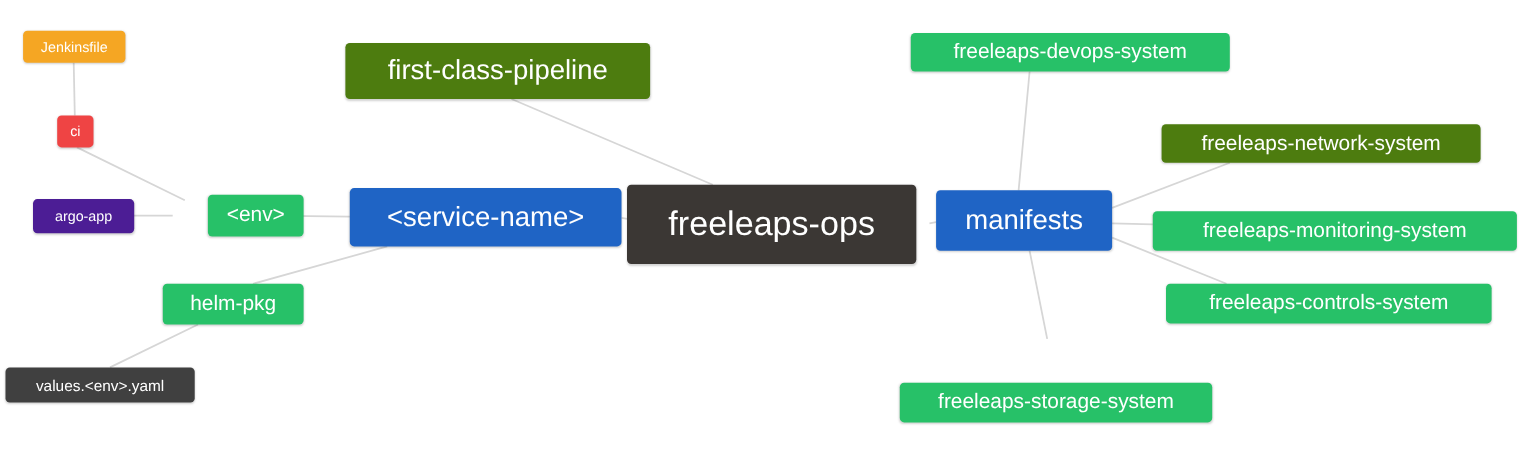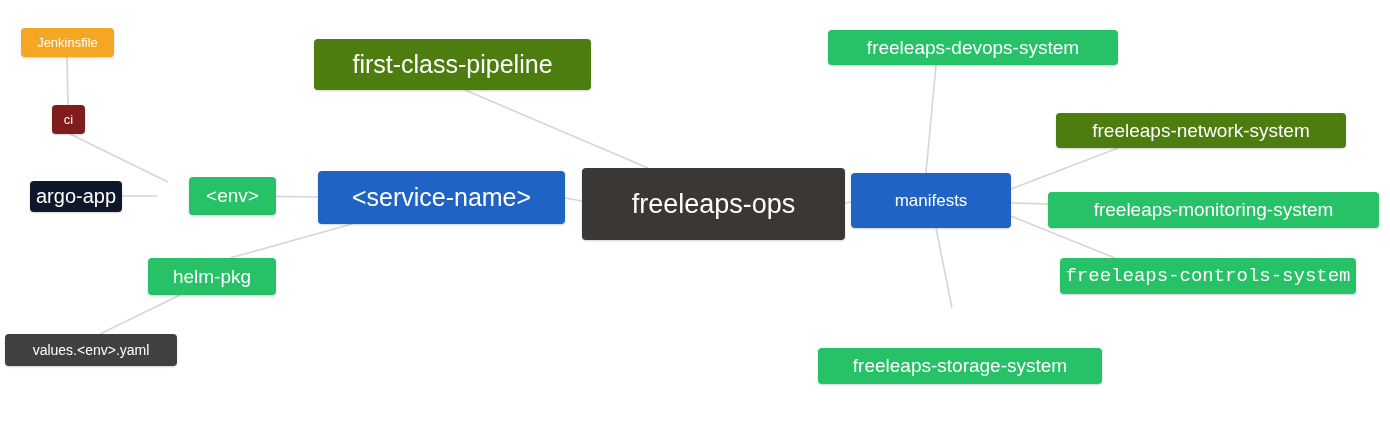--- a/index.html
+++ b/index.html
@@ -57,41 +57,41 @@
     <line x1="845" y1="203" x2="851" y2="202"></line>
     <line x1="926" y1="173" x2="936" y2="65"></line>
     <line x1="1011" y1="189" x2="1118" y2="148"></line>
     <line x1="1011" y1="203" x2="1048" y2="204"></line>
     <line x1="1011" y1="216" x2="1115" y2="258"></line>
     <line x1="936" y1="228" x2="952" y2="308"></line>
   </svg>
 
   <div class="node" style="left: 21px; top: 28px; width: 93px; height: 29px; font-size: 13px; background: rgb(245, 166, 35);">Jenkinsfile</div>
 
-  <div class="node" style="left: 52px; top: 105px; width: 33px; height: 29px; font-size: 13px; background: #7f1d1d;">ci</div>
+  <div class="node" style="left: 52px; top: 105px; width: 33px; height: 29px; font-size: 13px; background: #ef4444;">ci</div>
 
-  <div class="node" style="left: 30px; top: 181px; width: 92px; height: 31px; font-size: 20px; background: #0f172a;">argo-app</div>
+  <div class="node" style="left: 30px; top: 181px; width: 92px; height: 31px; font-size: 13px; background: #4c1d95;">argo-app</div>
 
   <div class="node" style="left: 157px; top: 177px; width: 87px; height: 38px; font-size: 19px; background: rgb(39, 193, 104); margin-left: 32px;">&lt;env&gt;</div>
 
   <div class="node" style="left: 148px; top: 258px; width: 128px; height: 37px; font-size: 19px; background: rgb(39, 193, 104);">helm-pkg</div>
 
   <div class="node" style="left: 5px; top: 334px; width: 172px; height: 32px; font-size: 14px; background: #404040;">values.&lt;env&gt;.yaml</div>
 
   <div class="node" style="left: 318px; top: 171px; width: 247px; height: 53px; font-size: 25px; background: rgb(31, 100, 197); text-align: right;">&lt;service-name&gt;</div>
 
   <div class="node" style="left: 314px; top: 39px; width: 277px; height: 51px; font-size: 25px; background: #4d7c0f;">first-class-pipeline</div>
 
-  <div class="node" style="left: 582px; top: 168px; width: 263px; height: 72px; font-size: 27px; background: rgb(59, 55, 52);">freeleaps-ops</div>
+  <div class="node" style="left: 570px; top: 168px; width: 263px; height: 72px; font-size: 31px; background: rgb(59, 55, 52);">freeleaps-ops</div>
 
-  <div class="node" style="left: 851px; top: 173px; width: 160px; height: 55px; font-size: 17px; background: rgb(31, 100, 197);">manifests</div>
+  <div class="node" style="left: 851px; top: 173px; width: 160px; height: 55px; font-size: 25px; background: rgb(31, 100, 197);">manifests</div>
 
   <div class="node" style="left: 795px; top: 30px; width: 290px; height: 35px; font-size: 19px; background: rgb(39, 193, 104); margin-left: 33px;">freeleaps-devops-system</div>
 
   <div class="node" style="left: 1056px; top: 113px; width: 290px; height: 35px; font-size: 19px; background: #4d7c0f;">freeleaps-network-system</div>
 
   <div class="node" style="left: 1048px; top: 192px; width: 331px; height: 36px; font-size: 19px; background: rgb(39, 193, 104);">freeleaps-monitoring-system</div>
 
-  <div class="node" style="left: 1060px; top: 258px; width: 296px; height: 36px; font-size: 19px; background: rgb(39, 193, 104); font-family: Liberation Mono, monospace;">freeleaps-controls-system</div>
+  <div class="node" style="left: 1060px; top: 258px; width: 296px; height: 36px; font-size: 19px; background: rgb(39, 193, 104);">freeleaps-controls-system</div>
 
   <div class="node" style="left: 818px; top: 308px; width: 284px; height: 36px; font-size: 19px; background: rgb(39, 193, 104); margin-top: 40px;">freeleaps-storage-system</div>
 
 </div>
 
 </body></html>

